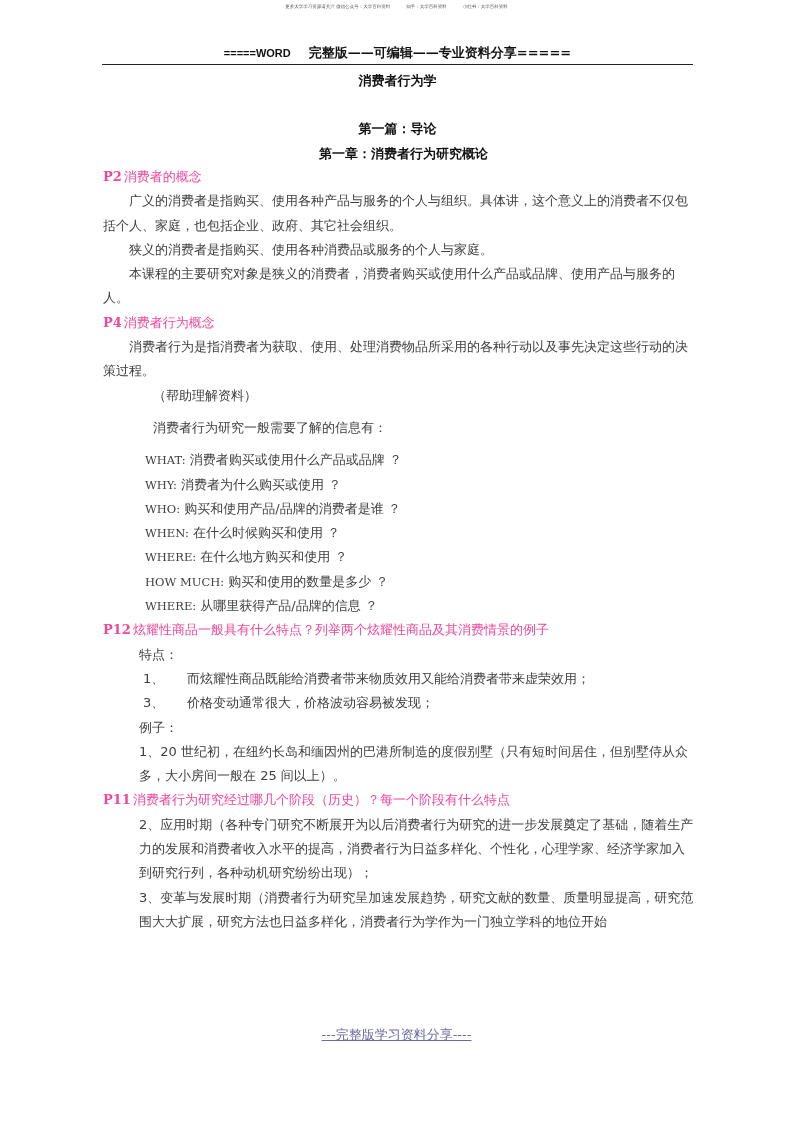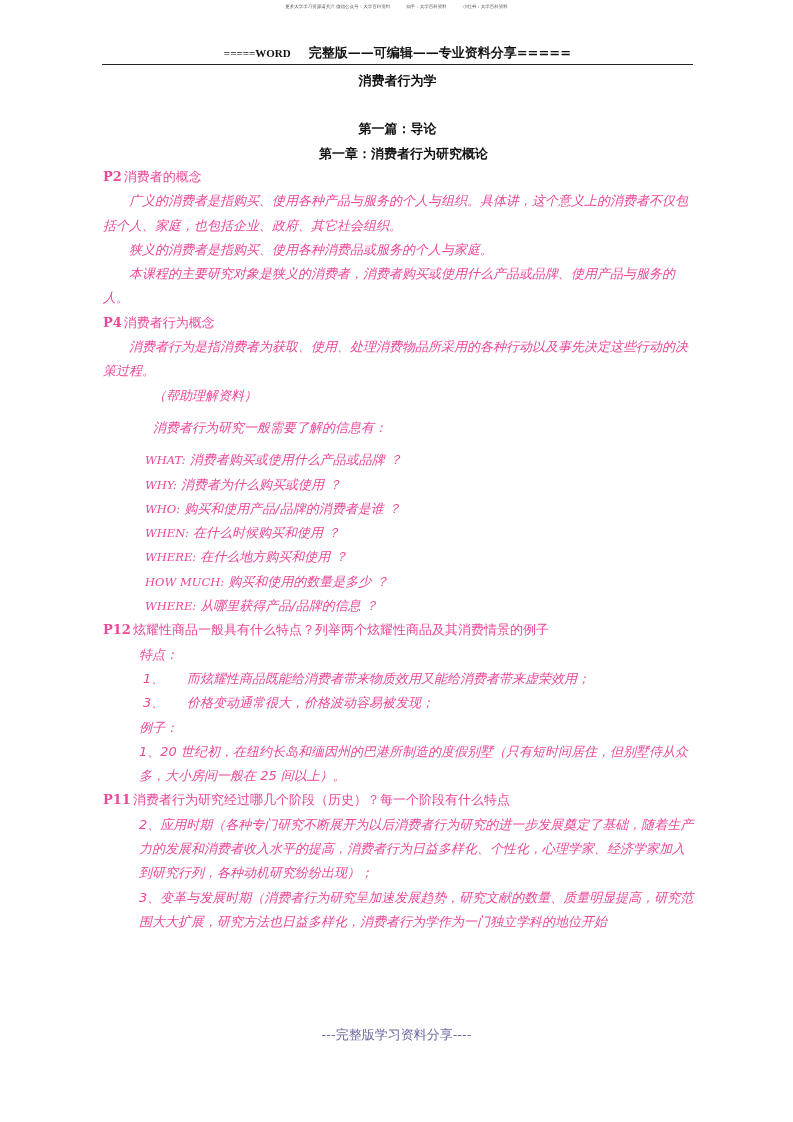--- a/index.html
+++ b/index.html
@@ -3,45 +3,45 @@
   <meta charset="utf-8">
   <style>
     html, body { margin: 0; padding: 0; background: #ffffff; }
     body { width: 793px; height: 1122px; position: relative; overflow: hidden;
       font-family: "DejaVu Sans", sans-serif; color: #111; }
     .top-note { position: absolute; top: 4px; left: 0; width: 793px; text-align: center;
       font-family: "DejaVu Serif", serif; font-size: 4.5px; color: #555; white-space: pre; }
     .top-note span { margin: 0 8px; }
     .header-banner { position: absolute; top: 44px; left: 102px; width: 591px; text-align: center;
       font-size: 13px; font-weight: bold; color: #111; letter-spacing: 0px; }
-    .header-banner .word { font-family: Liberation Serif, serif; font-size: 11px; margin-right: 18px; }
+    .header-banner .word { font-family: Liberation Sans, sans-serif; font-size: 11px; margin-right: 18px; }
     .header-rule { position: absolute; top: 64px; left: 102px; width: 591px; height: 0; border-top: 1.2px solid #222; }
     .doc-title { position: absolute; top: 72px; left: 102px; width: 591px; text-align: center;
       font-size: 13px; font-weight: bold; }
     .part-title { position: absolute; top: 120px; left: 102px; width: 591px; text-align: center;
       font-size: 13px; font-weight: bold; }
     .chapter-title { position: absolute; top: 145px; left: 108px; width: 591px; text-align: center;
       font-size: 13px; font-weight: bold; }
     .content { position: absolute; top: 165px; left: 103px; width: 592px; font-size: 13px; line-height: 24.3px; }
     .q { color: #ec4899; }
     .q b { font-family: "DejaVu Serif", serif; font-weight: bold; margin-right: 2px; }
-    .red { color: #ec4899; font-style: italic; }
+    .red { color: #404040; }
     .p-indent { text-indent: 26px; margin: 0; }
     .blk { margin: 0; }
     .help { padding-left: 50px; }
     .info { padding-left: 42px; }
     .info .en { font-family: "DejaVu Serif", serif; font-size: 11.5px; }
     .info .lead { margin: 8px; }
     .feat { padding-left: 36px; margin: 0; }
     .item { padding-left: 40px; margin: 0; }
     .item .num { display: inline-block; width: 44px; }
     .example { padding-left: 36px; margin: 0; }
     .stage { padding-left: 36px; margin: 0; }
     .footer { position: absolute; top: 1026px; left: 0; width: 793px; text-align: center;
-      font-size: 13px; color: #6a6aa0; }
+      font-size: 13px; color: #6a6aa0; text-decoration: underline; }
   </style>
 </head>
 <body>
 
 <div class="top-note"><span>更多大学学习资源请关注 微信公众号：大学百科资料</span><span>知乎：大学百科资料</span><span>小红书：大学百科资料</span></div>
 
 <div class="header-banner"><span class="word">=====WORD</span><span>完整版——可编辑——专业资料分享=====</span></div>
 <div class="header-rule"></div>
 
 <div class="doc-title">消费者行为学</div>

